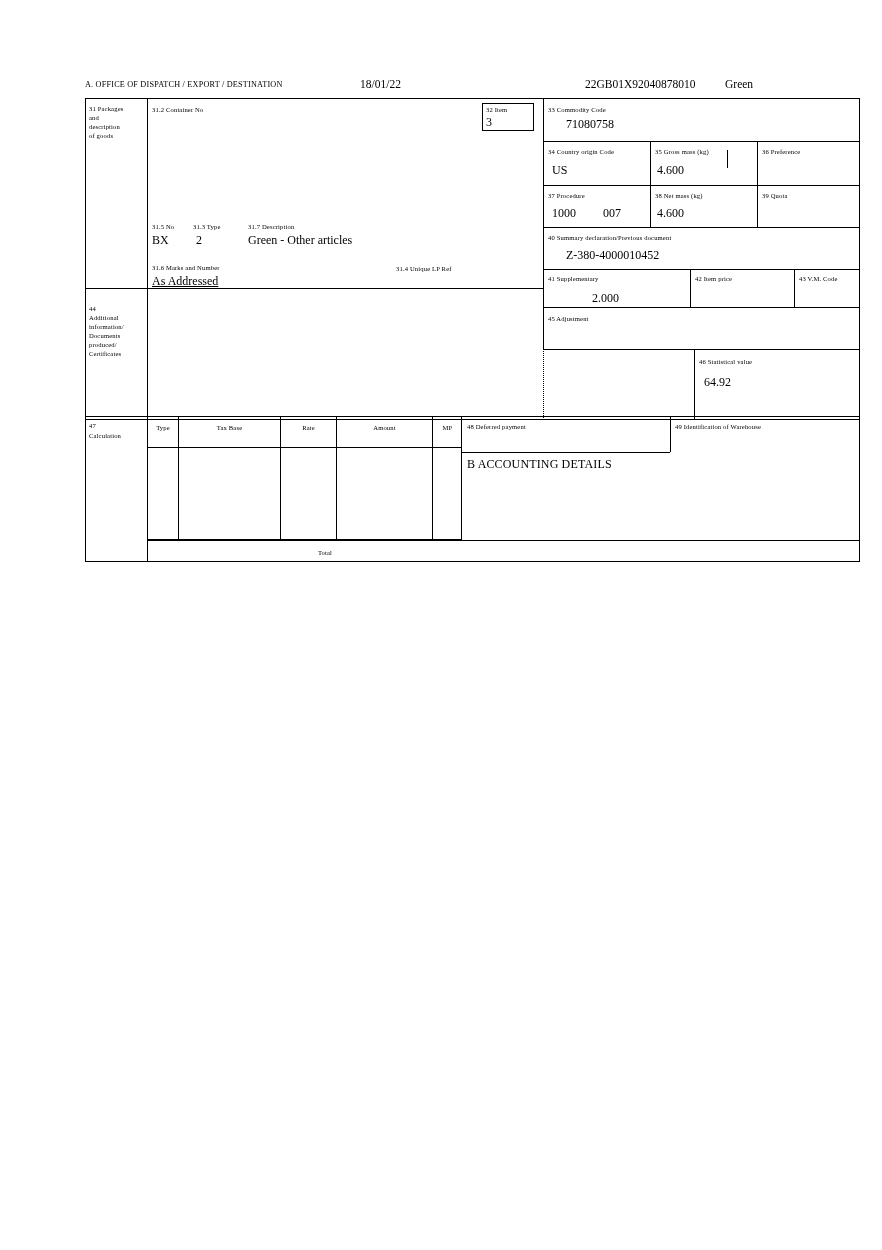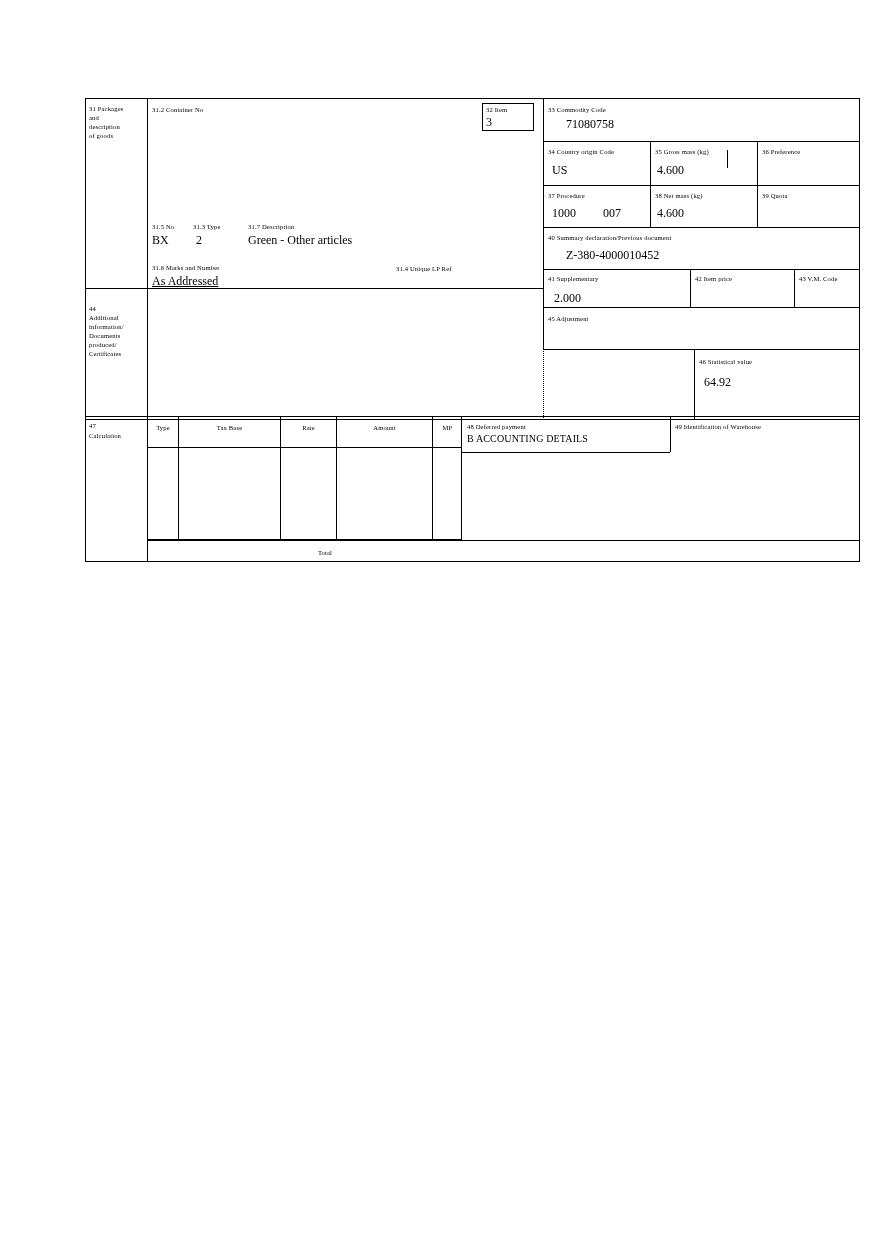--- a/index.html
+++ b/index.html
@@ -94,20 +94,26 @@
     position: absolute;
     border-left: 1px dotted #000;
     width: 0;
   }
 </style>
 </head>
 <body>
 
 <div class="page">
 
+  <div class="hdr">
+    <div class="office">A.  OFFICE OF DISPATCH / EXPORT / DESTINATION</div>
+    <div class="date">18/01/22</div>
+    <div class="mrn">22GB01X92040878010</div>
+    <div class="lane">Green</div>
+  </div>
 
   <div class="bx" style="left:85px; top:98px; width:775px; height:322px;"></div>
 
   <div class="ln lnv" style="left:147px; top:98px; height:322px;"></div>
 
   <div class="ln lnv" style="left:543px; top:98px; height:251px;"></div>
 
   <div class="dotted" style="left:543px; top:349px; height:71px;"></div>
 
   <div class="ln lnh" style="left:85px; top:288px; width:458px;"></div>
@@ -159,21 +165,21 @@
   <div class="val val-lg" style="left:762px; top:206px;"></div>
 
   <div class="ln lnh" style="left:543px; top:227px; width:317px;"></div>
 
   <div class="lbl" style="left:548px; top:233px;">40 Summary declaration/Previous document</div>
   <div class="val val-lg" style="left:566px; top:248px;">Z-380-4000010452</div>
 
   <div class="ln lnh" style="left:543px; top:269px; width:317px;"></div>
 
   <div class="lbl" style="left:548px; top:274px;">41 Supplementary</div>
-  <div class="val val-lg" style="left:554px; top:291px;text-align:right;">2.000</div>
+  <div class="val val-lg" style="left:592px; top:291px;text-align:right;">2.000</div>
 
   <div class="ln lnv" style="left:690px; top:269px; height:38px;"></div>
   <div class="lbl" style="left:695px; top:274px;">42 Item price</div>
   <div class="val val-lg" style="left:697px; top:291px;"></div>
 
   <div class="ln lnv" style="left:794px; top:269px; height:38px;"></div>
   <div class="lbl" style="left:799px; top:274px;">43 V.M. Code</div>
   <div class="val val-lg" style="left:799px; top:291px;"></div>
 
   <div class="ln lnh" style="left:543px; top:307px; width:317px;"></div>
@@ -241,16 +247,16 @@
   <div class="lbl" style="left:467px; top:422px;">48 Deferred payment</div>
   <div class="val val-sm" style="left:467px; top:434px;"></div>
 
   <div class="ln lnh" style="left:462px; top:452px; width:208px;"></div>
 
   <div class="ln lnv" style="left:670px; top:416px; height:36px;"></div>
 
   <div class="lbl" style="left:675px; top:422px;">49 Identification of Warehouse</div>
   <div class="val val-sm" style="left:675px; top:434px;"></div>
 
-  <div class="lbl" style="left:467px; top:434px; font-size:10px;font-family:Liberation Serif, serif;">B ACCOUNTING DETAILS</div>
+  <div class="lbl" style="left:467px; top:460px; font-size:12px;font-family:Liberation Serif, serif;">B ACCOUNTING DETAILS</div>
   <div class="val val-sm" style="left:467px; top:476px;"></div>
 
 </div>
 
 </body></html>

